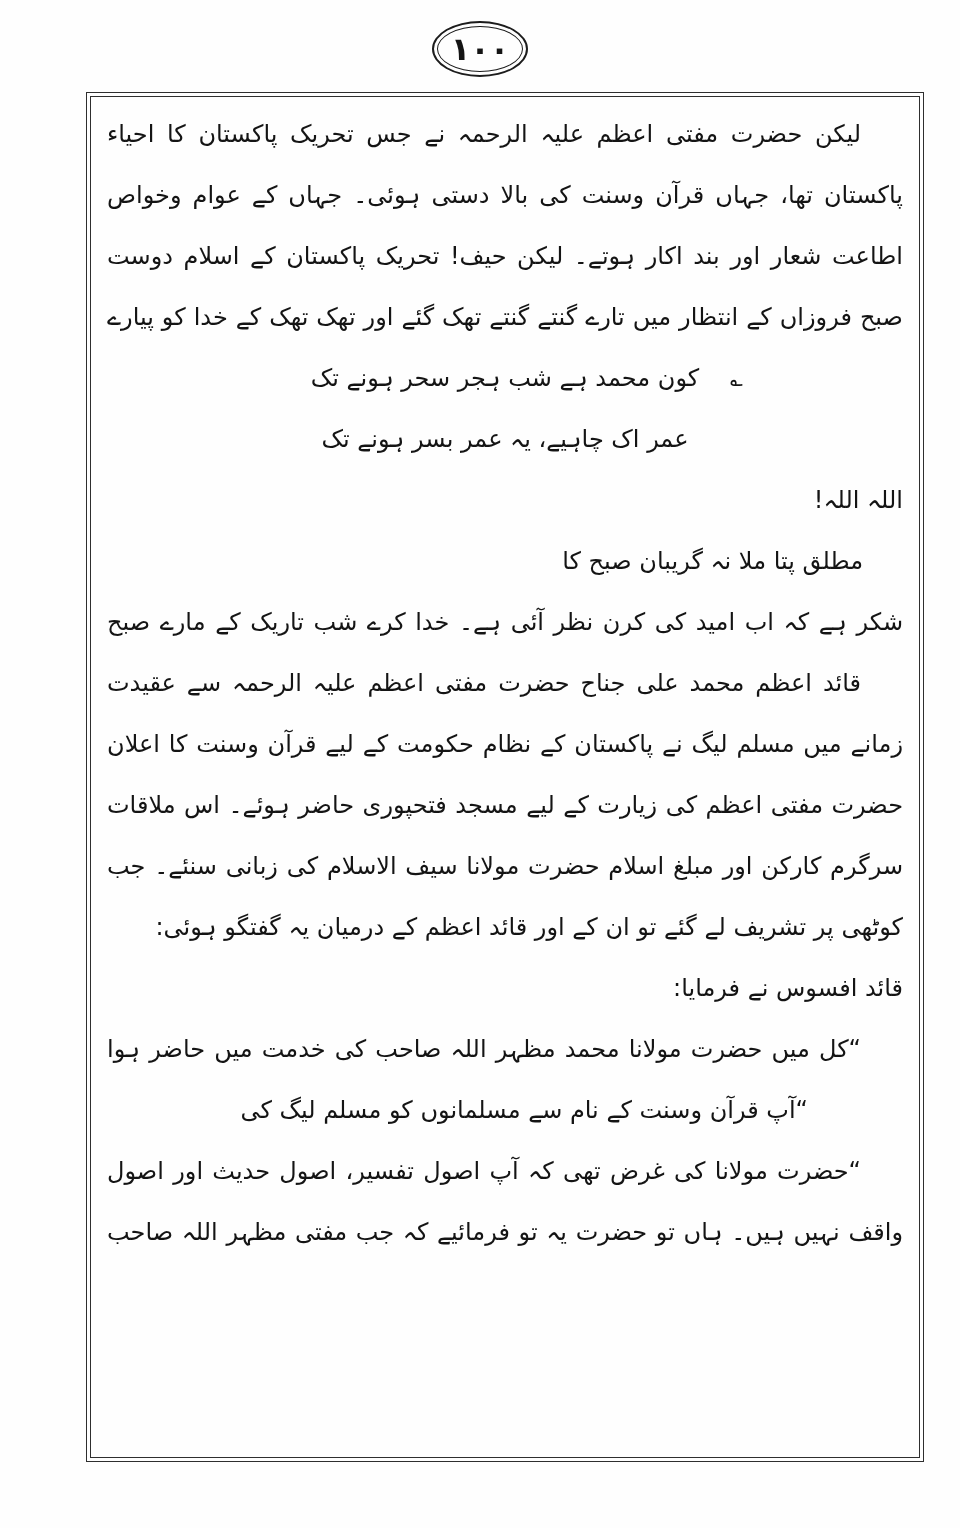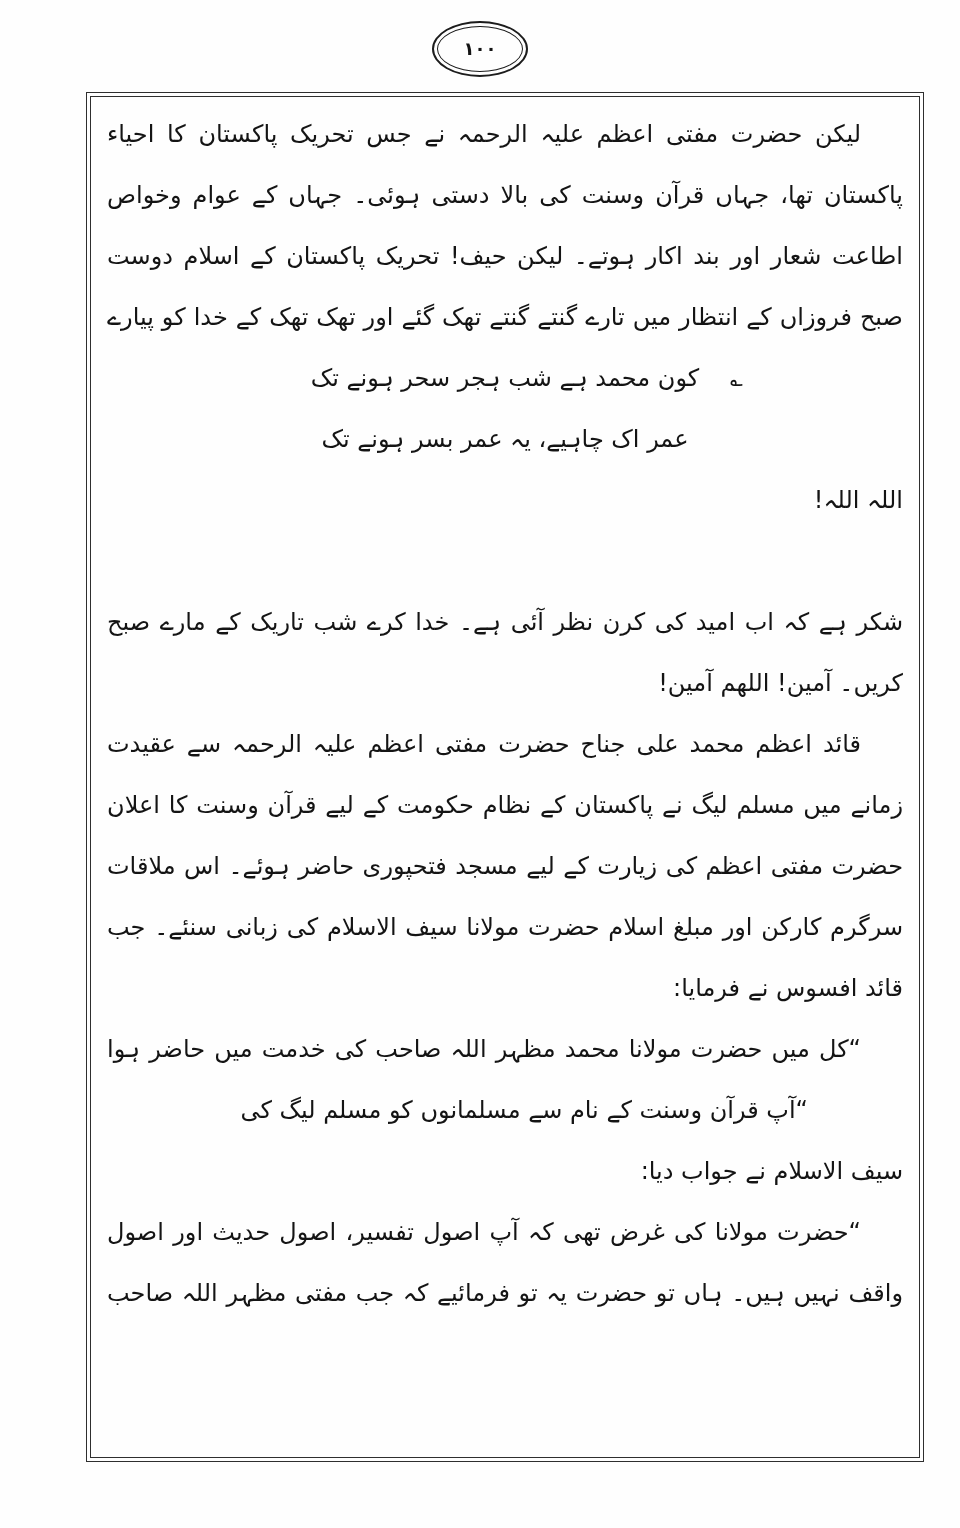--- a/index.html
+++ b/index.html
@@ -32,21 +32,21 @@
     justify-content: center;
   }
   .oval-inner {
     position: absolute;
     inset: 3px;
     border: 1.5px solid #1c1c1c;
     border-radius: 50%;
     pointer-events: none;
   }
   .pageno {
-    font-size: 18px;
+    font-size: 32px;
     font-weight: bold;
     line-height: 1;
     letter-spacing: 1px;
   }
   
   .frame {
     position: absolute;
     left: 86px;
     top: 92px;
     width: 838px;
@@ -128,34 +128,34 @@
         <span class="verse-marker">؎</span>
         <span>کون محمد ہے شب ہجر سحر ہونے تک</span>
       </div>
       <div class="line verse">
         <span>عمر اک چاہیے، یہ عمر بسر ہونے تک</span>
       </div>
 
       <div class="line end">اللہ اللہ!</div>
 
       <div class="line hemistich">
+        <span>مطلق پتا ملا نہ گریبان صبح کا</span>
       </div>
 
       <div class="line">شکر ہے کہ اب امید کی کرن نظر آئی ہے۔ خدا کرے شب تاریک کے مارے صبح فروزاں کا نظارہ</div>
-      <div class="line end">کریں۔ آمین! اللھم آمین!</div>
 
       <div class="line first">قائد اعظم محمد علی جناح حضرت مفتی اعظم علیہ الرحمہ سے عقیدت رکھتے تھے۔ جس</div>
       <div class="line">زمانے میں مسلم لیگ نے پاکستان کے نظام حکومت کے لیے قرآن وسنت کا اعلان کیا۔ قائد اعظم</div>
       <div class="line">حضرت مفتی اعظم کی زیارت کے لیے مسجد فتحپوری حاضر ہوئے۔ اس ملاقات کا حال مسلم لیگ کے</div>
       <div class="line">سرگرم کارکن اور مبلغ اسلام حضرت مولانا سیف الاسلام کی زبانی سنئے۔ جب موصوف قائد اعظم کی</div>
+      <div class="line end">کوٹھی پر تشریف لے گئے تو ان کے اور قائد اعظم کے درمیان یہ گفتگو ہوئی:</div>
 
       <div class="line end">قائد افسوس نے فرمایا:</div>
       <div class="line first">“کل میں حضرت مولانا محمد مظہر اللہ صاحب کی خدمت میں حاضر ہوا تو فرمانے لگے کہ:</div>
       <div class="line q1">“آپ قرآن وسنت کے نام سے مسلمانوں کو مسلم لیگ کی طرف بلاتے ہیں، مگر</div>
 
-      <div class="line end">سیف الاسلام نے جواب دیا:</div>
       <div class="line first">“حضرت مولانا کی غرض تھی کہ آپ اصول تفسیر، اصول حدیث اور اصول فقہ سے</div>
       <div class="line">واقف نہیں ہیں۔ ہاں تو حضرت یہ تو فرمائیے کہ جب مفتی مظہر اللہ صاحب نے یہ کہا تھا</div>
 
     </div>
   </div>
 
 </div>
 
 </body></html>

